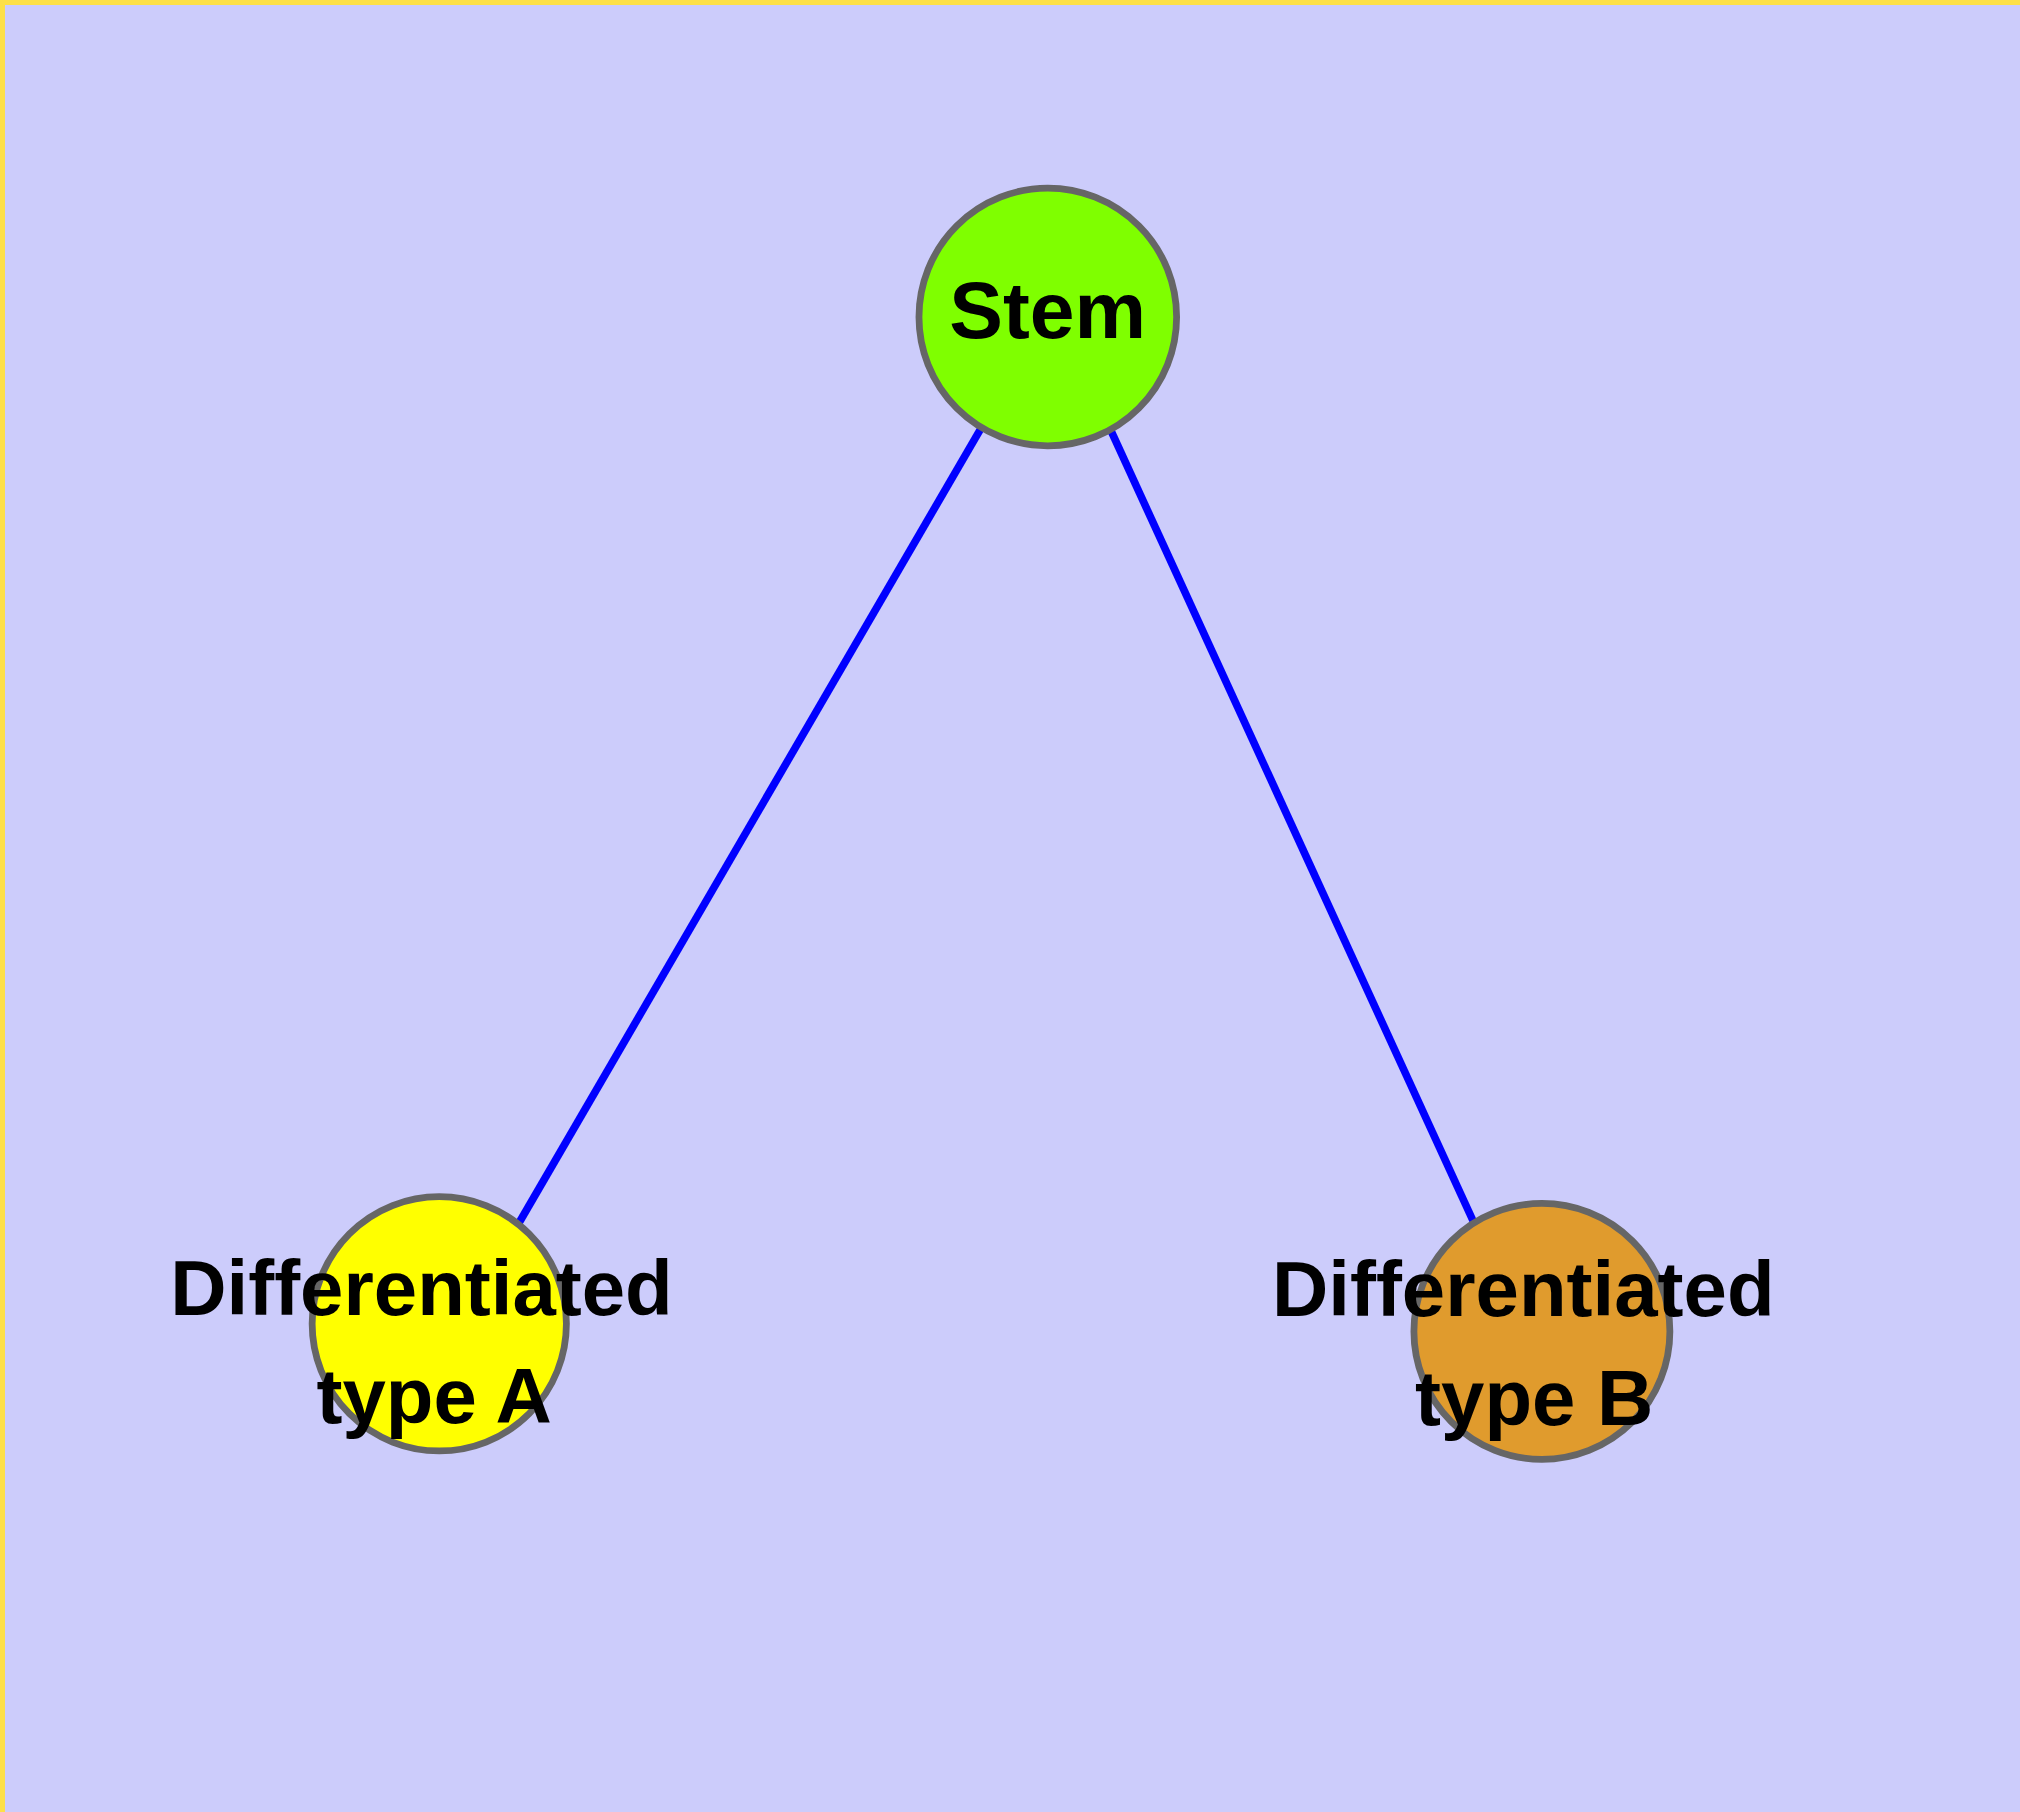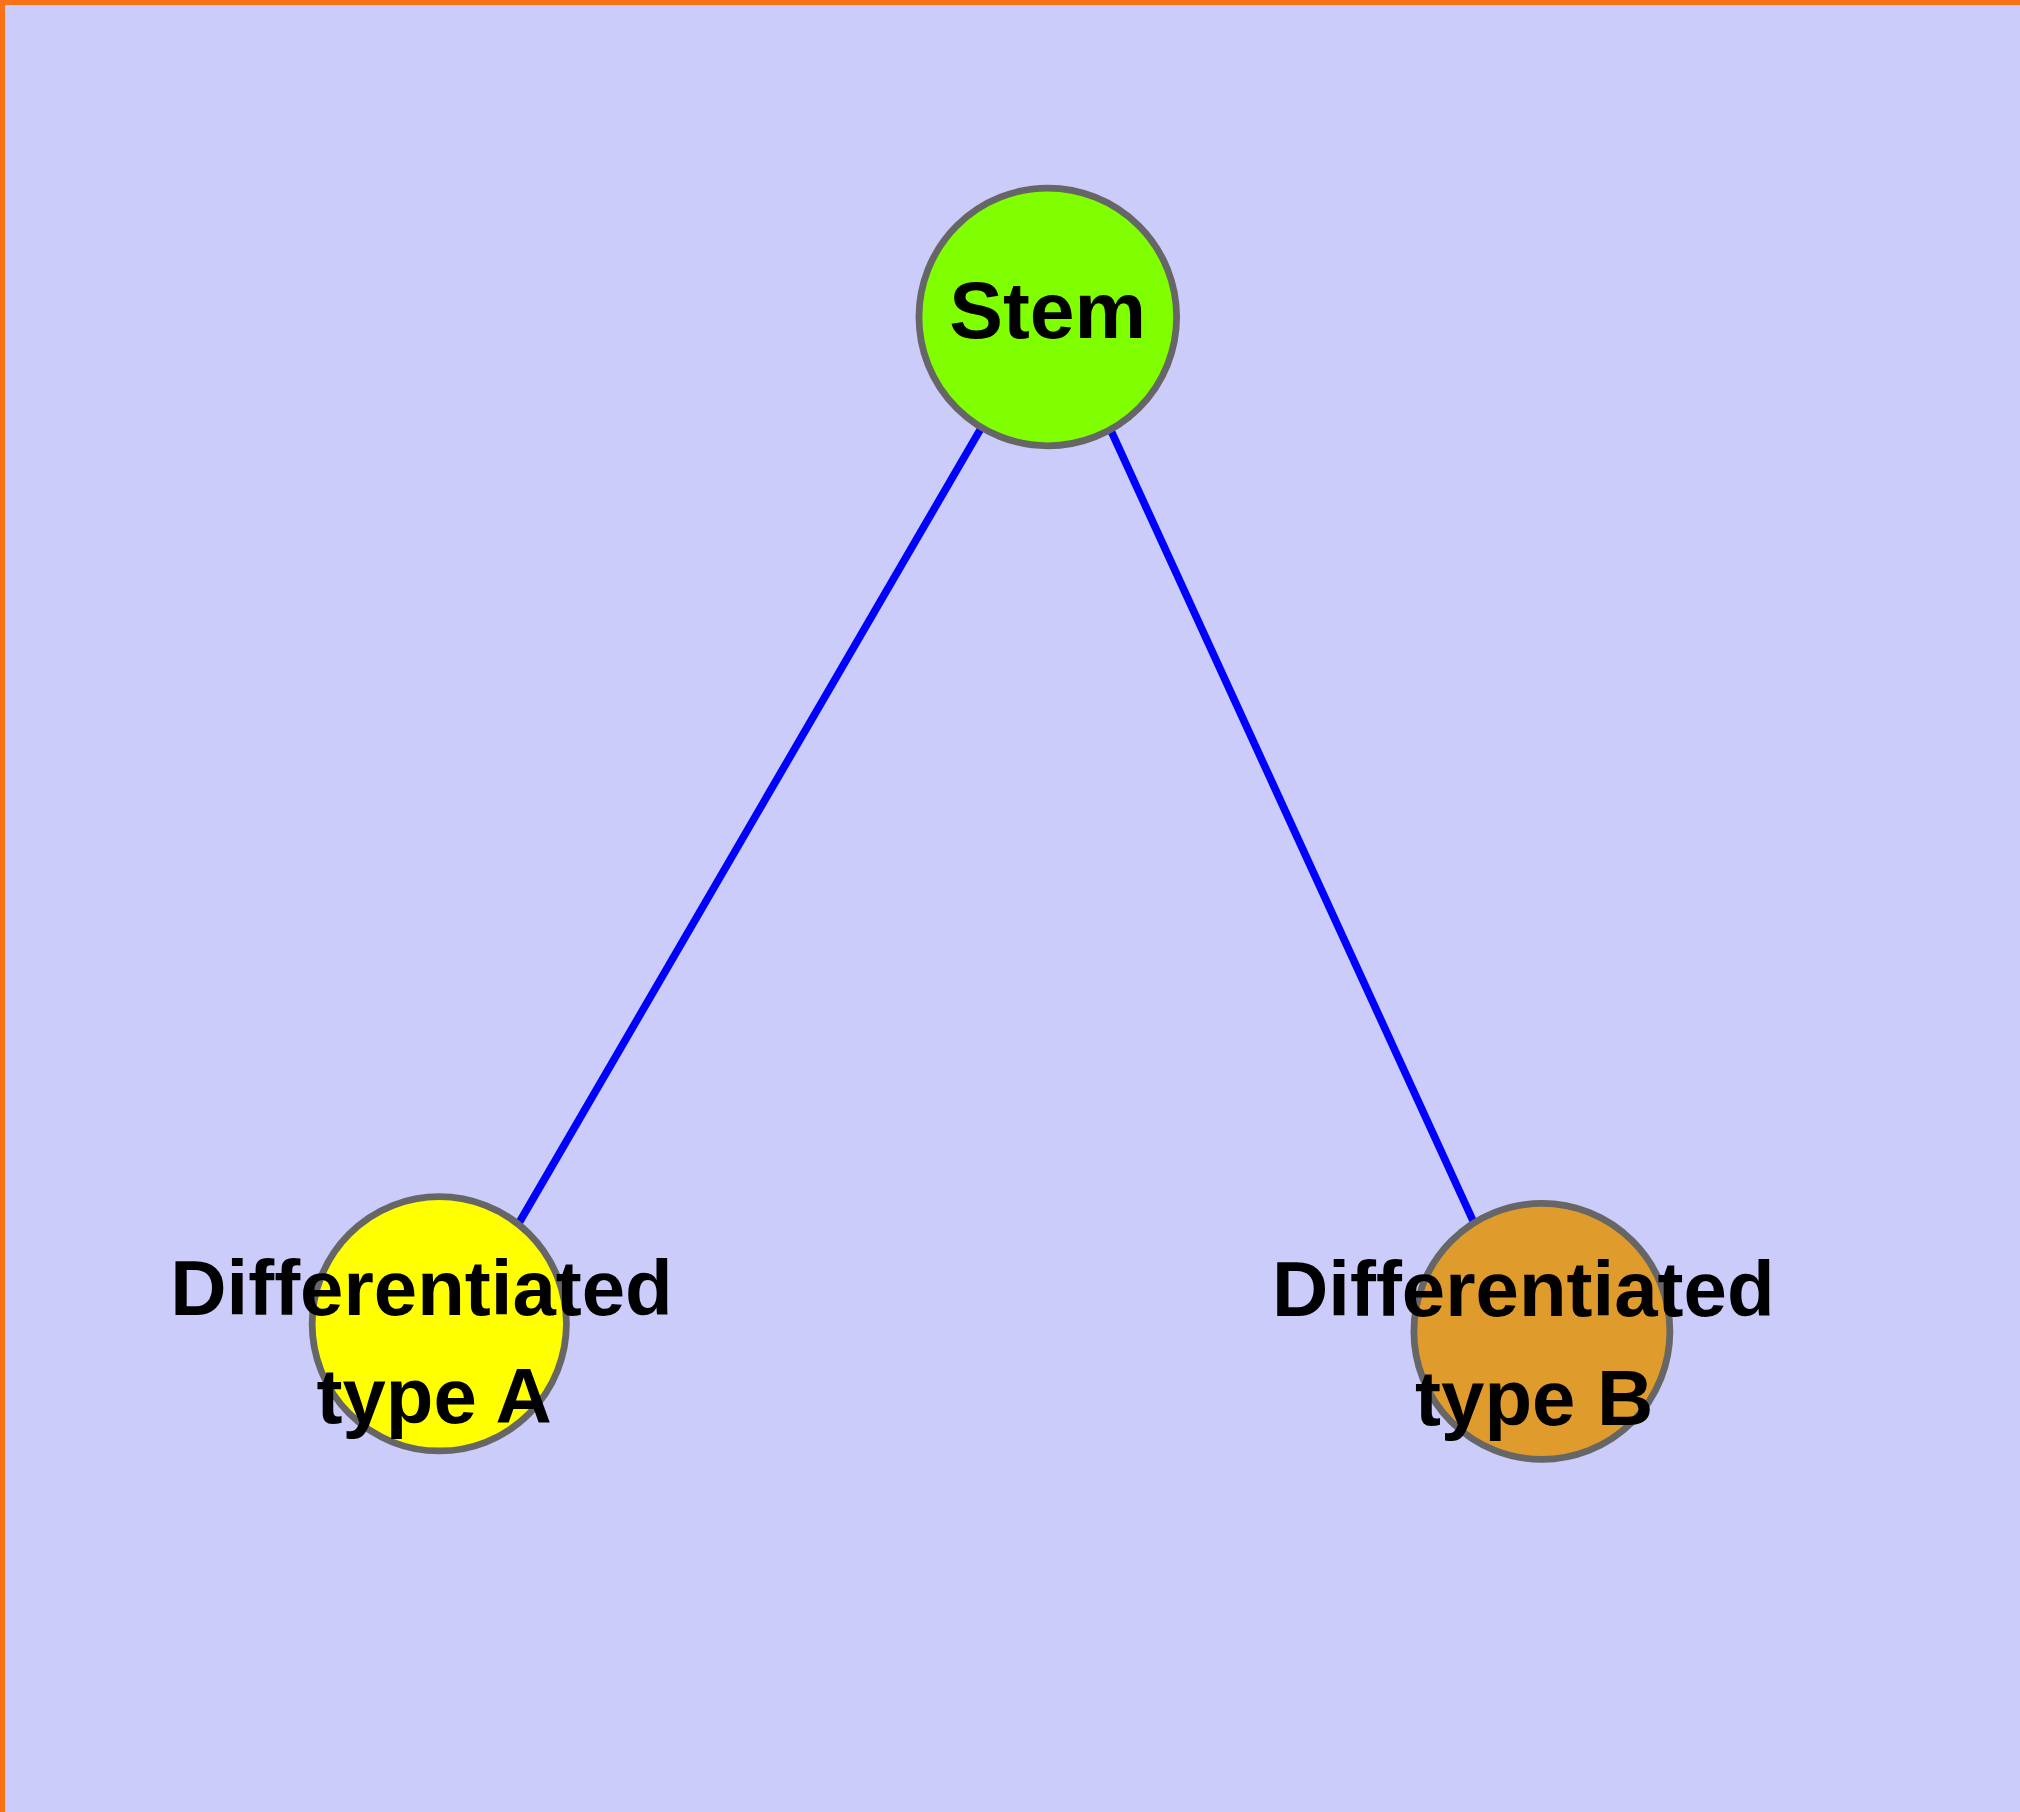--- a/index.html
+++ b/index.html
@@ -9,21 +9,21 @@
     background: #ffffff;
   }
   body {
     font-family: "Liberation Sans", sans-serif;
   }
   #canvas {
     position: relative;
     width: 2021px;
     height: 1812px;
     overflow: hidden;
-    background: #f97316;
+    background: #fde047;
   }
   #plot-area {
     position: absolute;
     left: 5.1px;
     top: 5.1px;
     width: 2015px;
     height: 1807px;
     background: #ccccfb;
   }
   #graph-svg {

